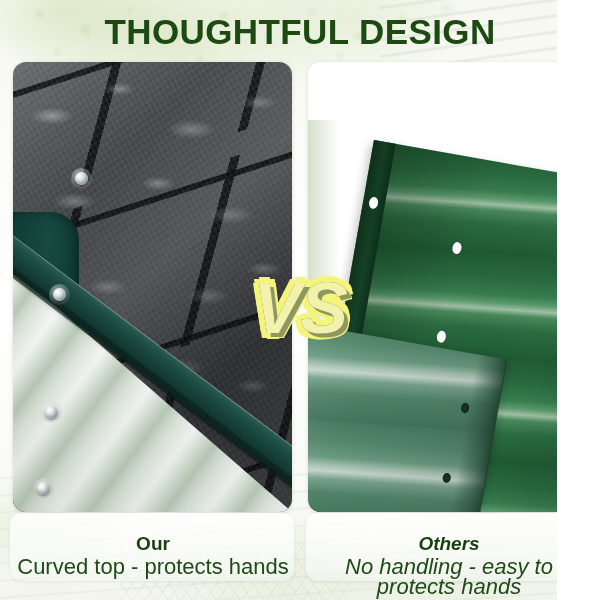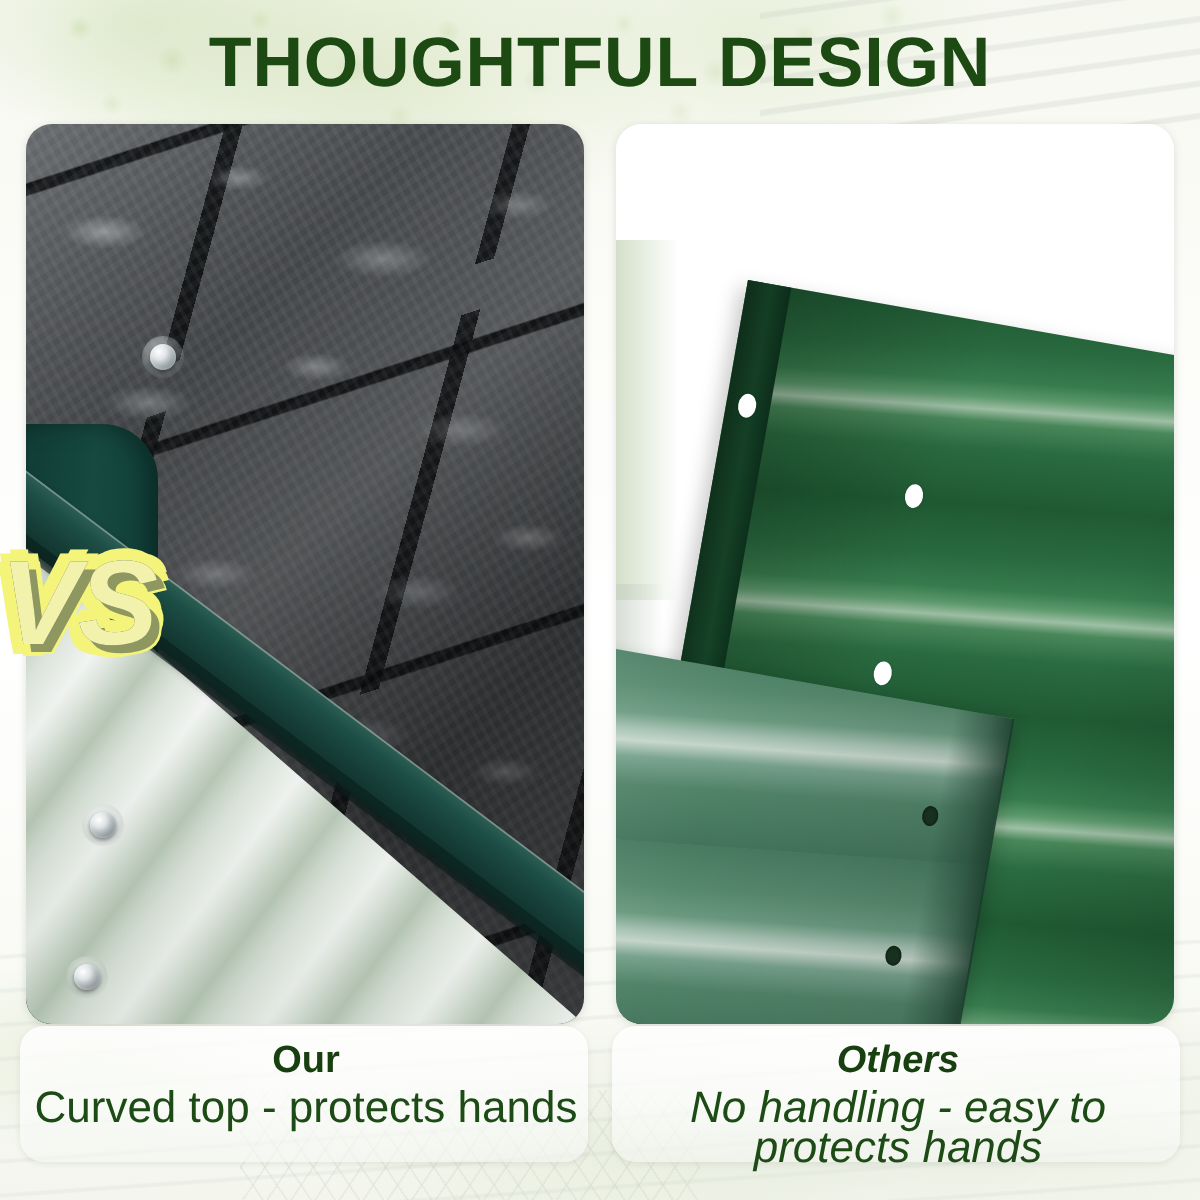--- a/index.html
+++ b/index.html
@@ -8,24 +8,25 @@
     padding: 0;
     background: #ffffff;
   }
   body {
     font-family: "Liberation Sans", sans-serif;
   }
 
   
   .canvas {
     position: relative;
-    width: 600px;
+    width: 522px;
     height: 600px;
     overflow: hidden;
     background: #fdfdfb;
+    padding-left: 35px;
   }
 
   
   .bg-wash {
     position: absolute;
     inset: 0;
     background:
       radial-gradient(ellipse 230px 120px at 30% 6%, rgba(205,222,175,0.55) 0%, rgba(205,222,175,0) 72%),
       radial-gradient(ellipse 180px 95px at 62% 3%, rgba(214,228,190,0.45) 0%, rgba(214,228,190,0) 70%),
       radial-gradient(ellipse 150px 80px at 12% 2%, rgba(196,216,165,0.40) 0%, rgba(196,216,165,0) 72%),
@@ -347,22 +348,23 @@
     border-radius: 50%;
     background: #18301f;
     box-shadow: inset 0 0 2px rgba(0,0,0,0.6);
   }
 
   
   .vs {
     position: absolute;
     left: 0; top: 272px;
     width: 600px;
+    text-align: center;
     font-family: "Liberation Sans", sans-serif;
-    font-size: 60px;
+    font-size: 72px;
     font-weight: 700;
     font-style: italic;
     letter-spacing: -1px;
     line-height: 1;
     color: #f2f2ac;
     -webkit-text-stroke: 3px #3c4a4a;
     paint-order: stroke fill;
     text-shadow:
        0 0 0 #3c4a4a,
        4px 4px 0 rgba(60,74,74,0.55),
@@ -393,21 +395,21 @@
     text-align: center;
     color: #1c4714;
   }
   .caption-left  { left: 8px; }
   .caption-right { left: 304px; font-style: italic; }
 
   .caption-head {
     font-size: 19px;
     font-weight: 700;
     line-height: 24px;
-    margin: 6px 0 0 0;
+    margin: 19px 0 0 0;
     color: #173f10;
   }
   .caption-sub {
     font-size: 22px;
     font-weight: 400;
     line-height: 20px;
     color: #1d4b15;
     padding: 1px 6px 0 6px;
   }
 </style>

